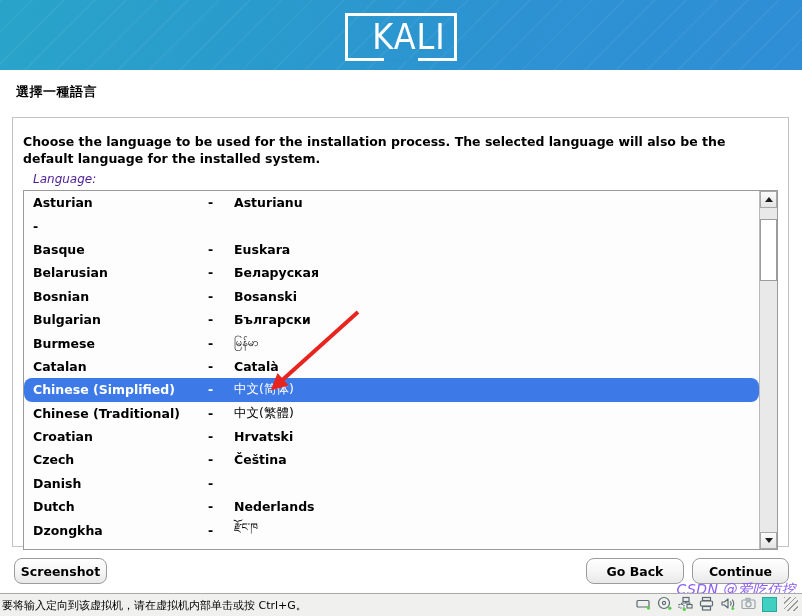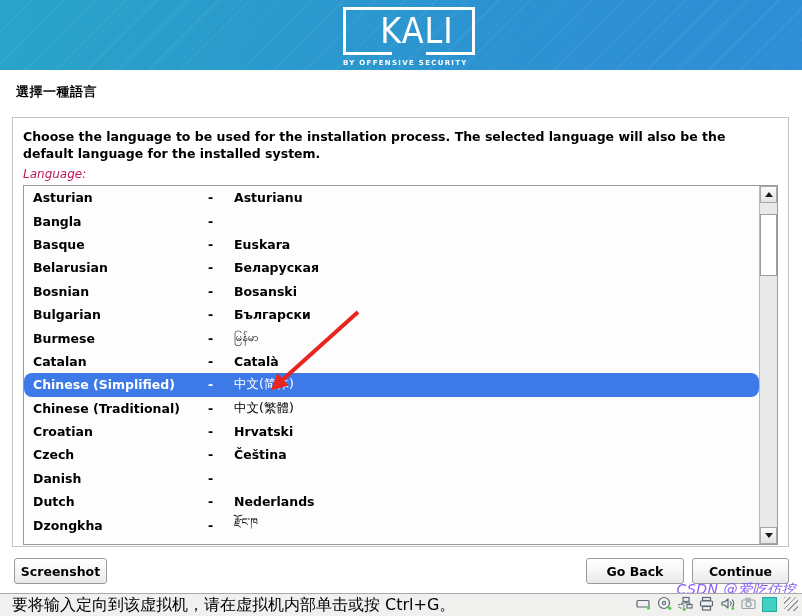--- a/index.html
+++ b/index.html
@@ -32,25 +32,25 @@
   .logo-wrap {
     position: absolute;
     left: 50%;
     top: 3px;
     transform: translateX(-50%);
     width: 116px;
     text-align: center;
   }
   .logo-box {
     position: relative;
-    width: 132px;
+    width: 112px;
     height: 48px;
     box-sizing: border-box;
     border: 3px solid #ffffff;
-    margin: 4px auto;
+    margin: 10px auto;
     display: flex;
     align-items: center;
     justify-content: center;
     padding-left: 16px;
   }
   .logo-box::after {
     
     content: "";
     position: absolute;
     left: 50%;
@@ -97,27 +97,27 @@
     box-sizing: border-box;
     border: 1px solid #c3c3c3;
     background: #ffffff;
     padding: 8px 10px 0 10px;
   }
   .intro {
     font-size: 12.5px;
     font-weight: bold;
     color: #000000;
     line-height: 16.5px;
-    margin: 3px 0 2px 0;
+    margin: 8px 0 2px 0;
   }
   .lang-label {
     font-size: 12px;
     font-style: italic;
-    color: #be185d;
-    margin: 5px 0 4px 0;
+    color: #4c1d95;
+    margin: 5px 0 4px 10px;
   }
 
   
   .listbox {
     position: relative;
     width: 755px;
     height: 360px;
     box-sizing: border-box;
     border: 1px solid #9a9a9a;
     background: #fdfdfe;
@@ -213,21 +213,21 @@
     left: 0;
     top: 552px;
     width: 802px;
     height: 40px;
   }
   .btn {
     position: absolute;
     height: 26px;
     box-sizing: border-box;
     border: 1px solid #9b9b9b;
-    border-radius: 3px;
+    border-radius: 8px;
     background: linear-gradient(#ffffff 0%, #f6f6f6 50%, #e8e8e8 100%);
     font-family: "DejaVu Sans", "Liberation Sans", sans-serif;
     font-size: 12.5px;
     font-weight: bold;
     color: #000000;
     display: flex;
     align-items: center;
     justify-content: center;
     cursor: pointer;
   }
@@ -255,24 +255,24 @@
     left: 0;
     bottom: 0;
     width: 802px;
     height: 22px;
     background: #f0f0ee;
     border-top: 1px solid #a9a9a9;
     display: flex;
     align-items: center;
   }
   .status-text {
-    font-size: 16px;
+    font-size: 11px;
     color: #000000;
     margin-left: 0px;
-    padding-left: 12px;
+    padding-left: 2px;
     white-space: nowrap;
   }
   .status-icons {
     position: absolute;
     right: 4px;
     top: 2px;
     display: flex;
     align-items: center;
     gap: 5px;
   }
@@ -311,21 +311,20 @@
   <div class="lang-label">Language:</div>
 
   <div class="listbox">
     <div class="list-scrollport" id="list-scrollport">
         <div class="row">
           <span class="en">Asturian</span>
           <span class="dash">-</span>
           <span class="native">Asturianu</span>
         </div>
         <div class="row small-native">
-          <span class="en">Bangla</span>
           <span class="dash">-</span>
         </div>
         <div class="row">
           <span class="en">Basque</span>
           <span class="dash">-</span>
           <span class="native">Euskara</span>
         </div>
         <div class="row">
           <span class="en">Belarusian</span>
           <span class="dash">-</span>

